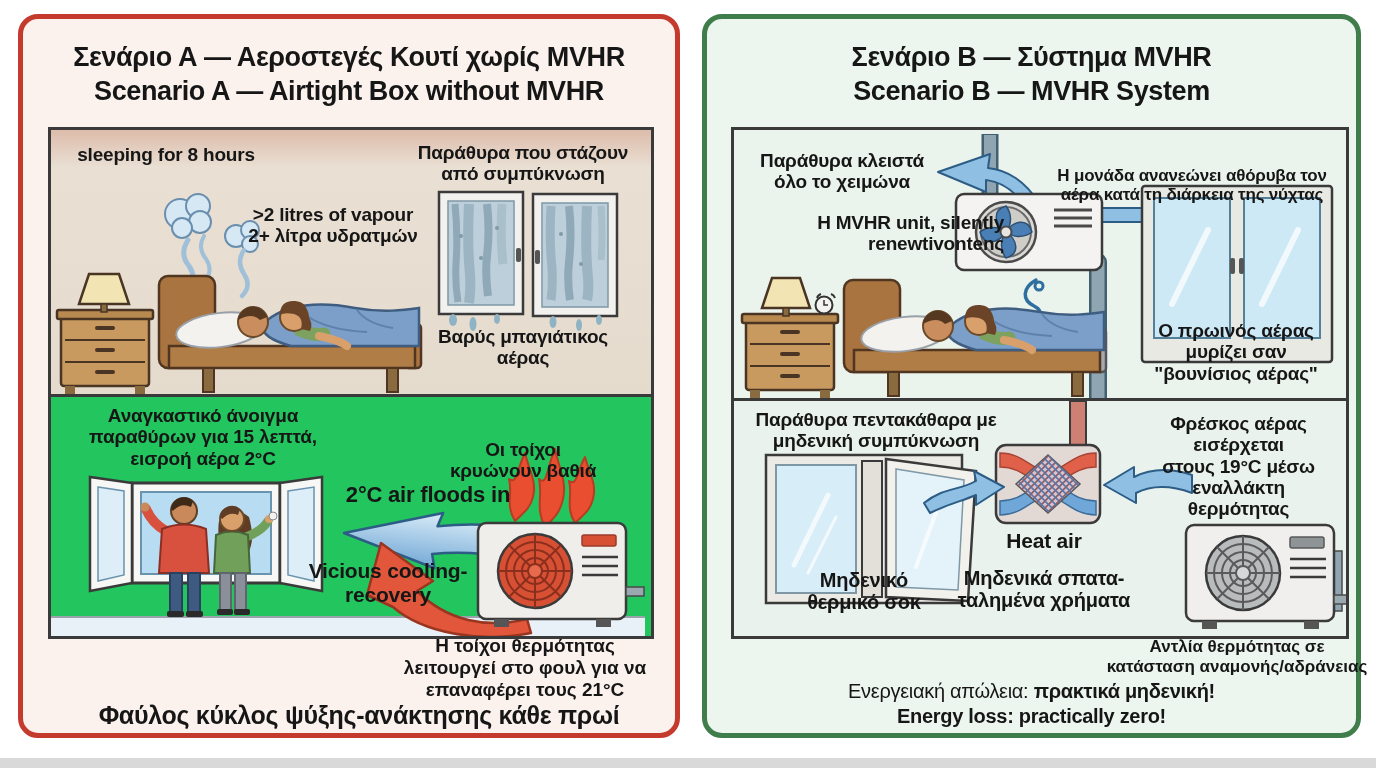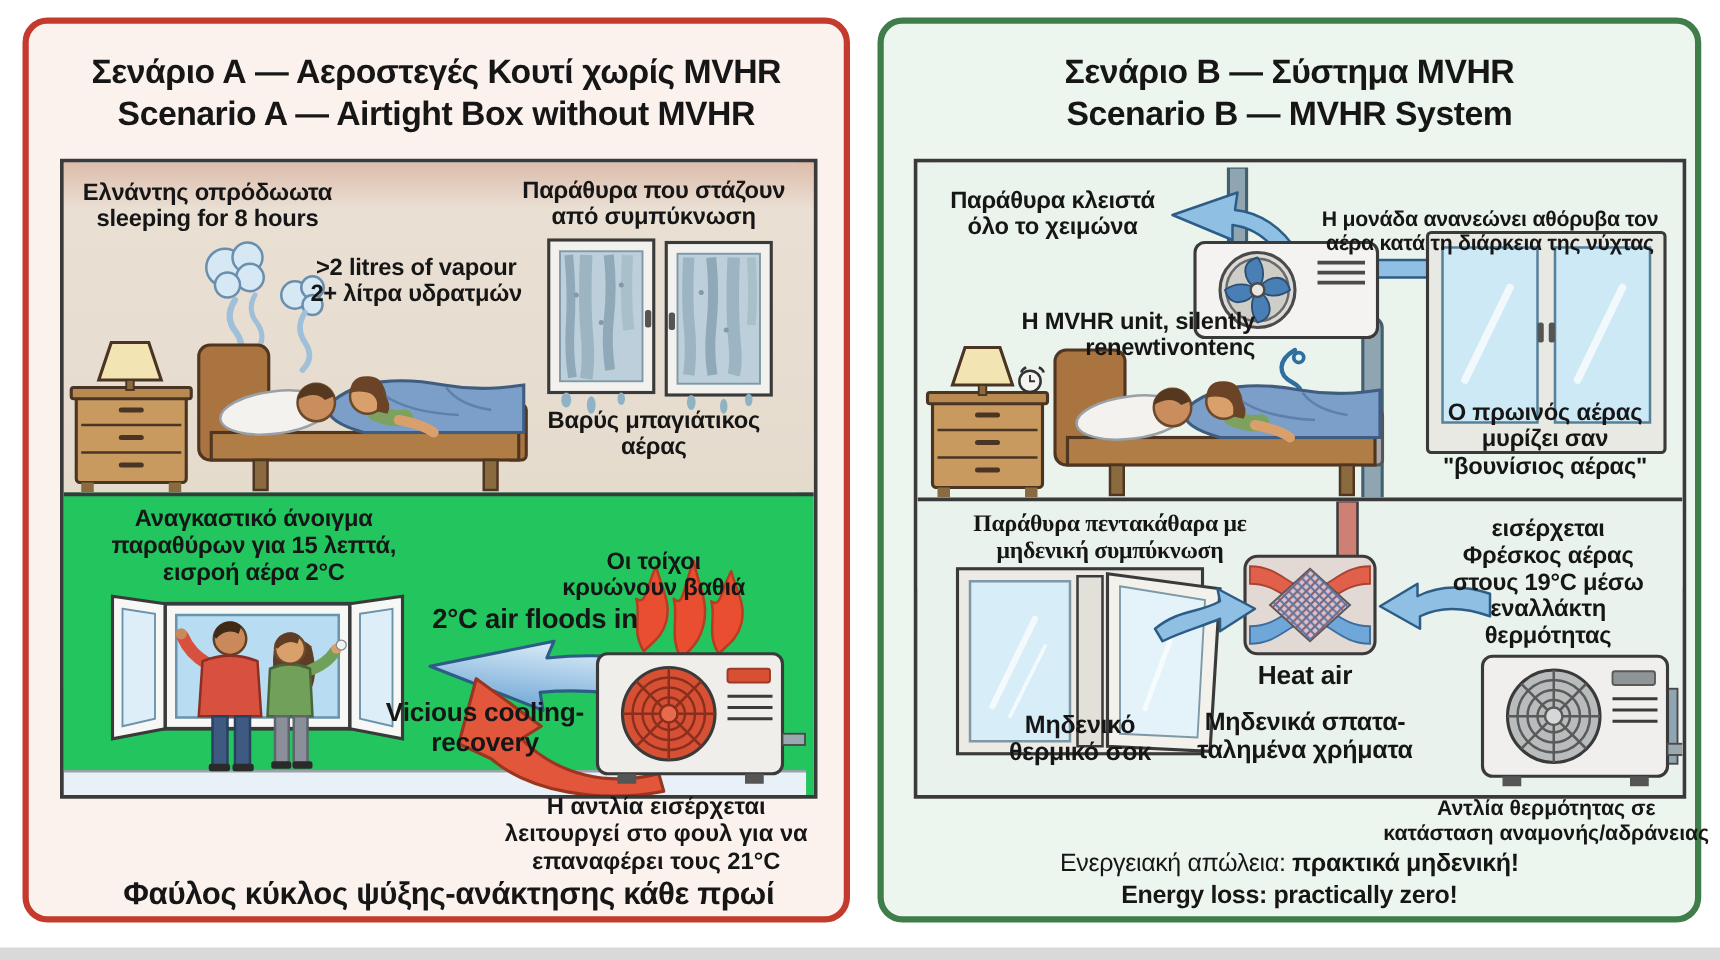--- a/index.html
+++ b/index.html
@@ -139,21 +139,20 @@
             <circle cx="28" cy="40" r="2" fill="#7f9aa8"></circle>
               <circle cx="48" cy="70" r="2" fill="#7f9aa8"></circle>
             <rect x="2" y="56" width="5" height="14" rx="2" fill="#555"></rect>
             <ellipse cx="20" cy="128" rx="3.5" ry="6" fill="#8fb3c4"></ellipse>
               <ellipse cx="46" cy="131" rx="3" ry="6" fill="#8fb3c4"></ellipse>
               <ellipse cx="66" cy="126" rx="3" ry="5" fill="#8fb3c4"></ellipse>
           </g>
         </g>
       </svg>
       <div class="lbl" style="left:0;top:14px;width:230px;">
-        <div>Ελνάντης οπρόδωωτα</div>
         <div>sleeping for 8 hours</div>
       </div>
       <div class="lbl" style="left:192px;top:74px;width:180px;">
         <div>&gt;2 litres of vapour</div>
         <div>2+ λίτρα υδρατμών</div>
       </div>
       <div class="lbl" style="left:352px;top:12px;width:240px;">
         <div>Παράθυρα που στάζουν</div>
         <div>από συμπύκνωση</div>
       </div>
@@ -250,21 +249,21 @@
         <div>2°C air floods in</div>
       </div>
       <div class="lbl" style="left:227px;top:162px;width:220px;font-size:21px;">
         <div>Vicious cooling-</div>
         <div>recovery</div>
       </div>
     </div>
   </div>
 
   <div class="note" style="left:347px;top:616px;width:310px;font-size:19px;">
-    <div>Η αντλία εισέρχεται</div>
+    <div>Η τοίχοι θερμότητας</div>
     <div>λειτουργεί στο φουλ για να</div>
     <div>επαναφέρει τους 21°C</div>
   </div>
   <div class="footer" style="top:682px;font-size:25px;padding-left:20px;">Φαύλος κύκλος ψύξης-ανάκτησης κάθε πρωί</div>
 </div>
 
 <div class="panel" id="panel-b">
   <div class="ptitle">
     <div>Σενάριο Β — Σύστημα MVHR</div>
     <div>Scenario B — MVHR System</div>
@@ -367,21 +366,21 @@
         </g>
       </svg>
       <div class="lbl" style="left:8px;top:20px;width:200px;">
         <div>Παράθυρα κλειστά</div>
         <div>όλο το χειμώνα</div>
       </div>
       <div class="lbl" style="left:308px;top:20px;width:300px;font-size:17px;margin-top:16px;">
         <div>Η μονάδα ανανεώνει αθόρυβα τον</div>
         <div>αέρα κατά τη διάρκεια της νύχτας</div>
       </div>
-      <div class="lbl right" style="left:30px;top:82px;width:240px;margin-top:35px;">
+      <div class="lbl right" style="left:30px;top:82px;width:240px;">
         <div>Η MVHR unit, silently</div>
         <div>renewtivontenς</div>
       </div>
       <div class="lbl" style="left:392px;top:190px;width:220px;">
         <div>Ο πρωινός αέρας</div>
         <div>μυρίζει σαν</div>
         <div>"βουνίσιος αέρας"</div>
       </div>
     </div>
 
@@ -432,38 +431,38 @@
           <circle cx="57" cy="48" r="7" fill="#d5d8d9" stroke="#5a5a5a" stroke-width="2"></circle>
           <rect x="104" y="12" width="34" height="11" rx="2" fill="#8f9496" stroke="#5a5a5a" stroke-width="1.5"></rect>
           <line x1="104" y1="34" x2="140" y2="34" stroke="#3a3a3a" stroke-width="2.5"></line>
           <line x1="104" y1="43" x2="140" y2="43" stroke="#3a3a3a" stroke-width="2.5"></line>
           <line x1="104" y1="52" x2="140" y2="52" stroke="#3a3a3a" stroke-width="2.5"></line>
           <rect x="16" y="96" width="15" height="8" fill="#555"></rect>
             <rect x="118" y="96" width="15" height="8" fill="#555"></rect>
           <rect x="148" y="70" width="14" height="9" fill="#9aa8b0" stroke="#4a4a4a" stroke-width="1.5"></rect>
         </g>
       </svg>
-      <div class="lbl" style="left:24px;top:8px;width:260px;font-family:Liberation Serif, serif;">
+      <div class="lbl" style="left:12px;top:8px;width:260px;">
         <div>Παράθυρα πεντακάθαρα με</div>
         <div>μηδενική συμπύκνωση</div>
       </div>
       <div class="lbl" style="left:20px;top:168px;width:220px;font-size:20px;">
         <div>Μηδενικό</div>
         <div>θερμικό σοκ</div>
       </div>
       <div class="lbl" style="left:230px;top:128px;width:160px;font-size:21px;">
         <div>Heat air</div>
       </div>
       <div class="lbl" style="left:195px;top:166px;width:230px;font-size:20px;">
         <div>Μηδενικά σπατα-</div>
         <div>ταλημένα χρήματα</div>
       </div>
       <div class="lbl" style="left:397px;top:12px;width:215px;">
+        <div>Φρέσκος αέρας</div>
         <div>εισέρχεται</div>
-        <div>Φρέσκος αέρας</div>
         <div>στους 19°C μέσω</div>
         <div>εναλλάκτη</div>
         <div>θερμότητας</div>
       </div>
     </div>
   </div>
 
   <div class="note" style="left:375px;top:618px;width:310px;font-size:17px;">
     <div>Αντλία θερμότητας σε</div>
     <div>κατάσταση αναμονής/αδράνειας</div>

